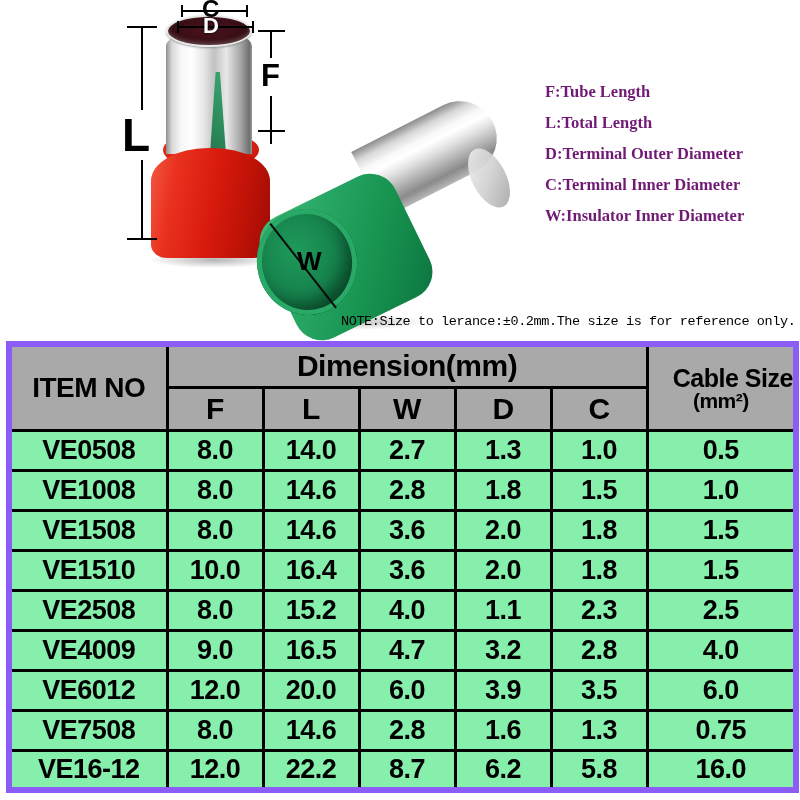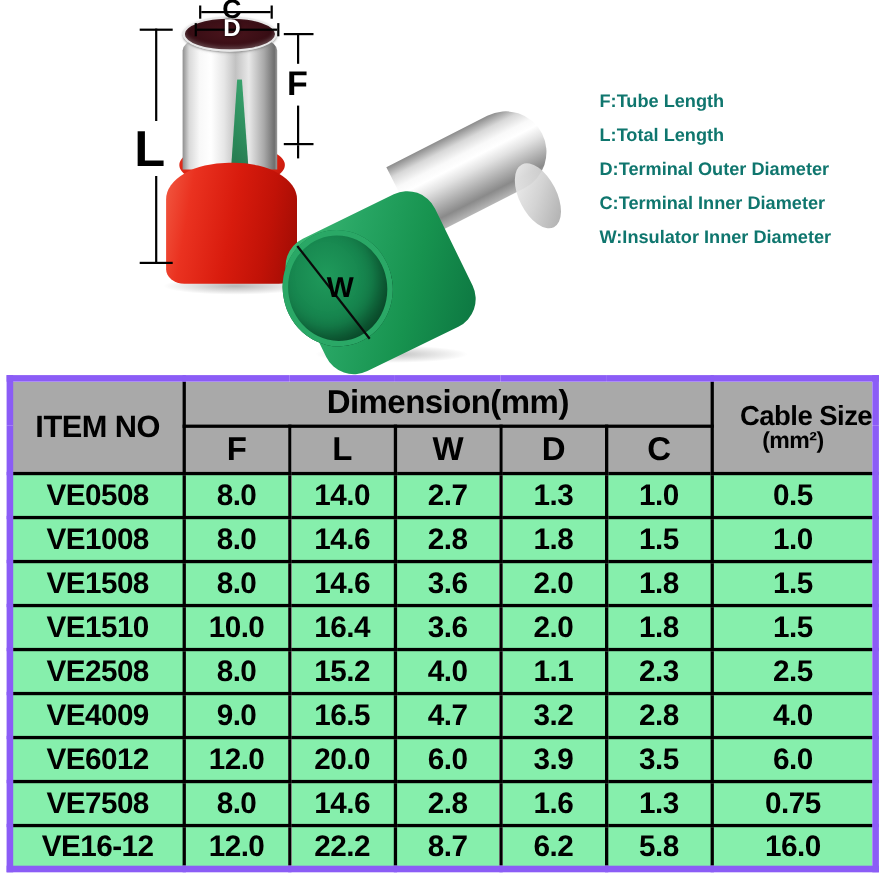--- a/index.html
+++ b/index.html
@@ -65,21 +65,21 @@
   .l-bottom-tick { left:127px; top:238px; width:30px; height:2px; }
   .f-top-tick    { left:258px; top:30px;  width:27px; height:2px; }
   .f-line-1      { left:270px; top:30px;  width:2px;  height:28px; }
   .f-label       { left:261px; top:58px;  font-size:31px; }
   .f-line-2      { left:270px; top:96px;  width:2px;  height:34px; }
   .f-bottom-tick { left:258px; top:130px; width:27px; height:2px; }
   .f-stub        { left:270px; top:132px; width:2px;  height:12px; }
 
   
   .legend { left:545px; top:82px; display:flex; flex-direction:column; gap:11px; z-index:20; }
-  .legend div { font-size:16.5px; font-weight:bold; color:#0f766e; line-height:20px; }
+  .legend div { font-size:16.5px; font-weight:bold; color:#701a75; line-height:20px;font-family:Liberation Serif, serif; }
 
   
   .note { left:341px; top:314px; width:458px; white-space:nowrap; z-index:20;
           font-family:"Liberation Mono","DejaVu Sans Mono",monospace;
           font-size:13.5px; letter-spacing:-0.4px; color:#000; }
 
   
   table.spec { position:absolute; left:6px; top:341px; width:787px; border-collapse:collapse;
                table-layout:fixed; z-index:20; }
   table.spec th, table.spec td { border:3px solid #000; text-align:center; vertical-align:middle;
@@ -140,20 +140,21 @@
   </div>
 
   <div class="abs legend">
     <div>F:Tube Length</div>
     <div>L:Total Length</div>
     <div>D:Terminal Outer Diameter</div>
     <div>C:Terminal Inner Diameter</div>
     <div>W:Insulator Inner Diameter</div>
   </div>
 
+  <div class="abs note">NOTE:Size to lerance:±0.2mm.The size is for reference only.</div>
 
   <table class="spec">
     <colgroup>
       <col style="width:158px">
         <col style="width:96px">
         <col style="width:96px">
         <col style="width:96px">
       <col style="width:96px">
         <col style="width:96px">
         <col style="width:149px">

